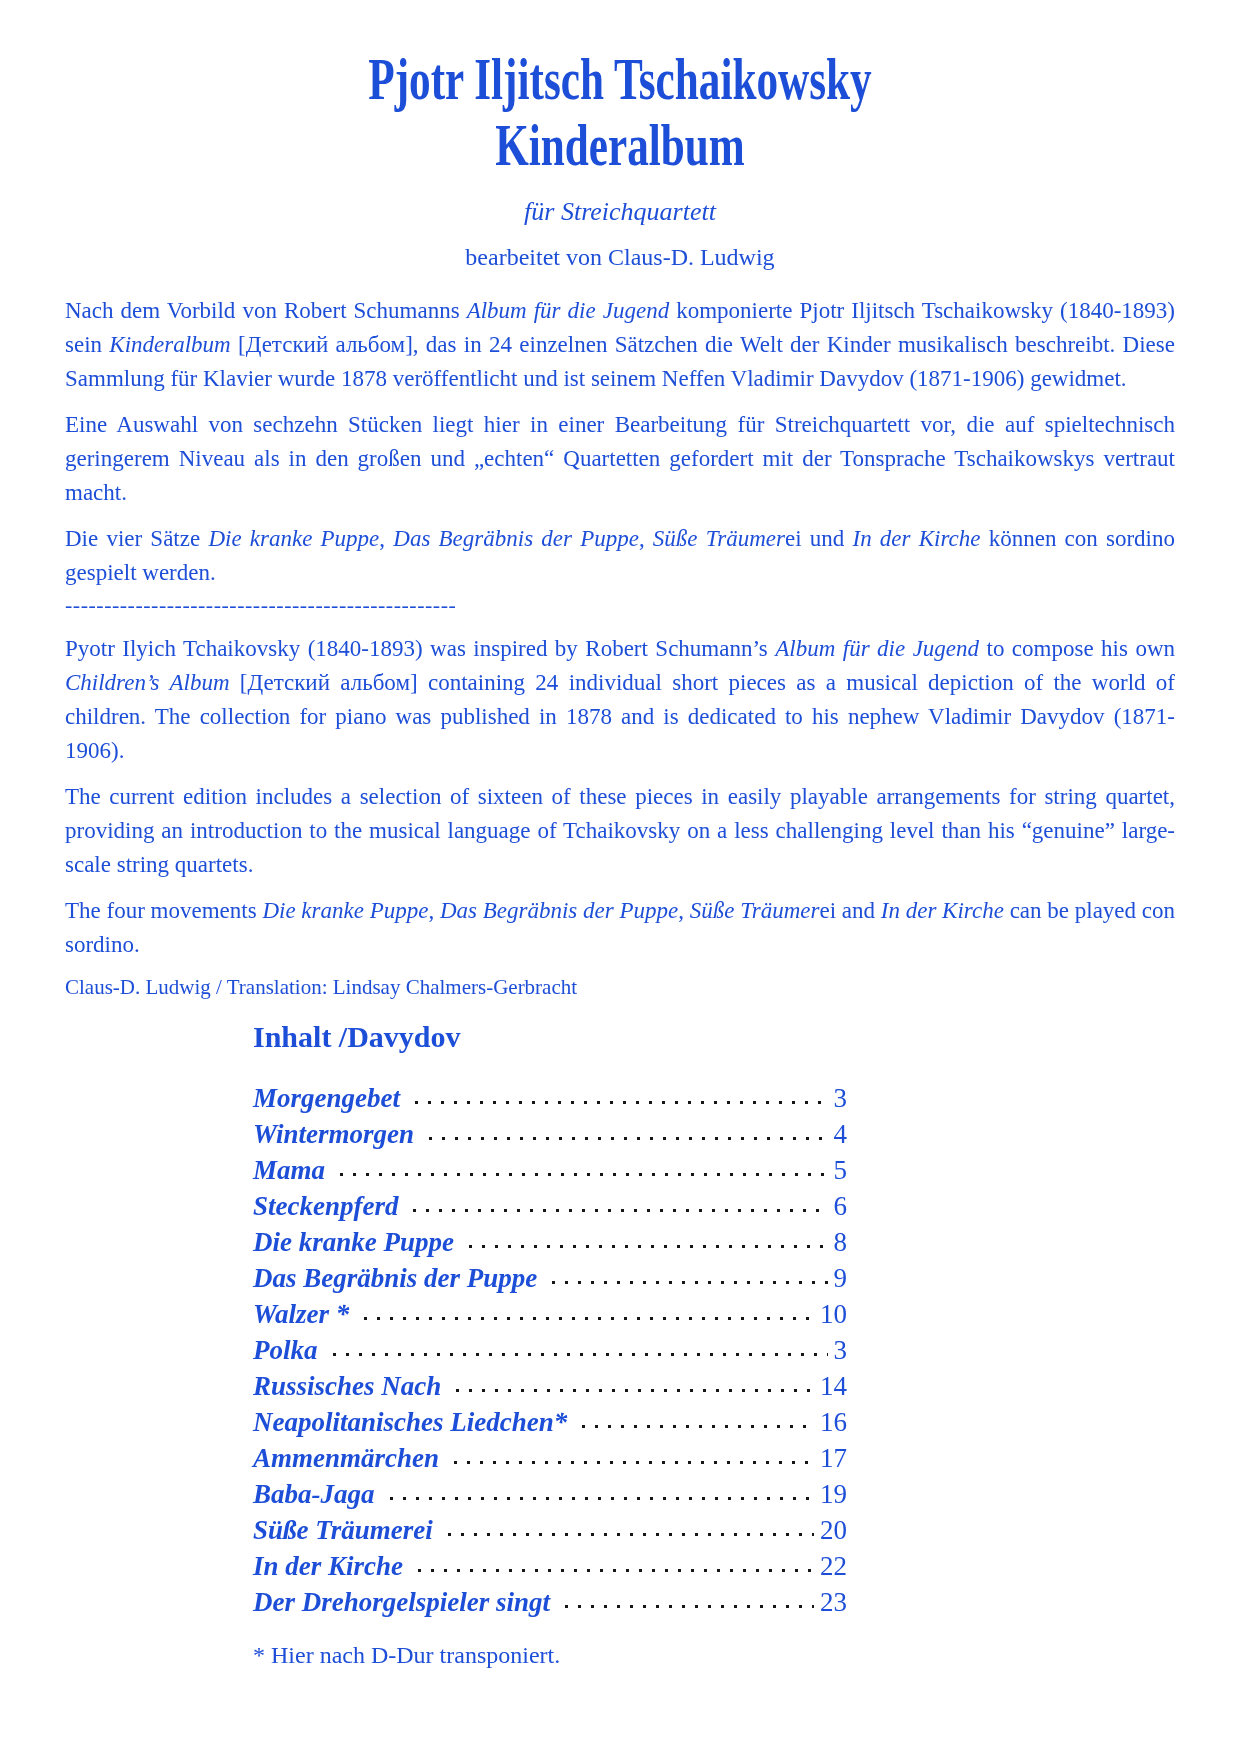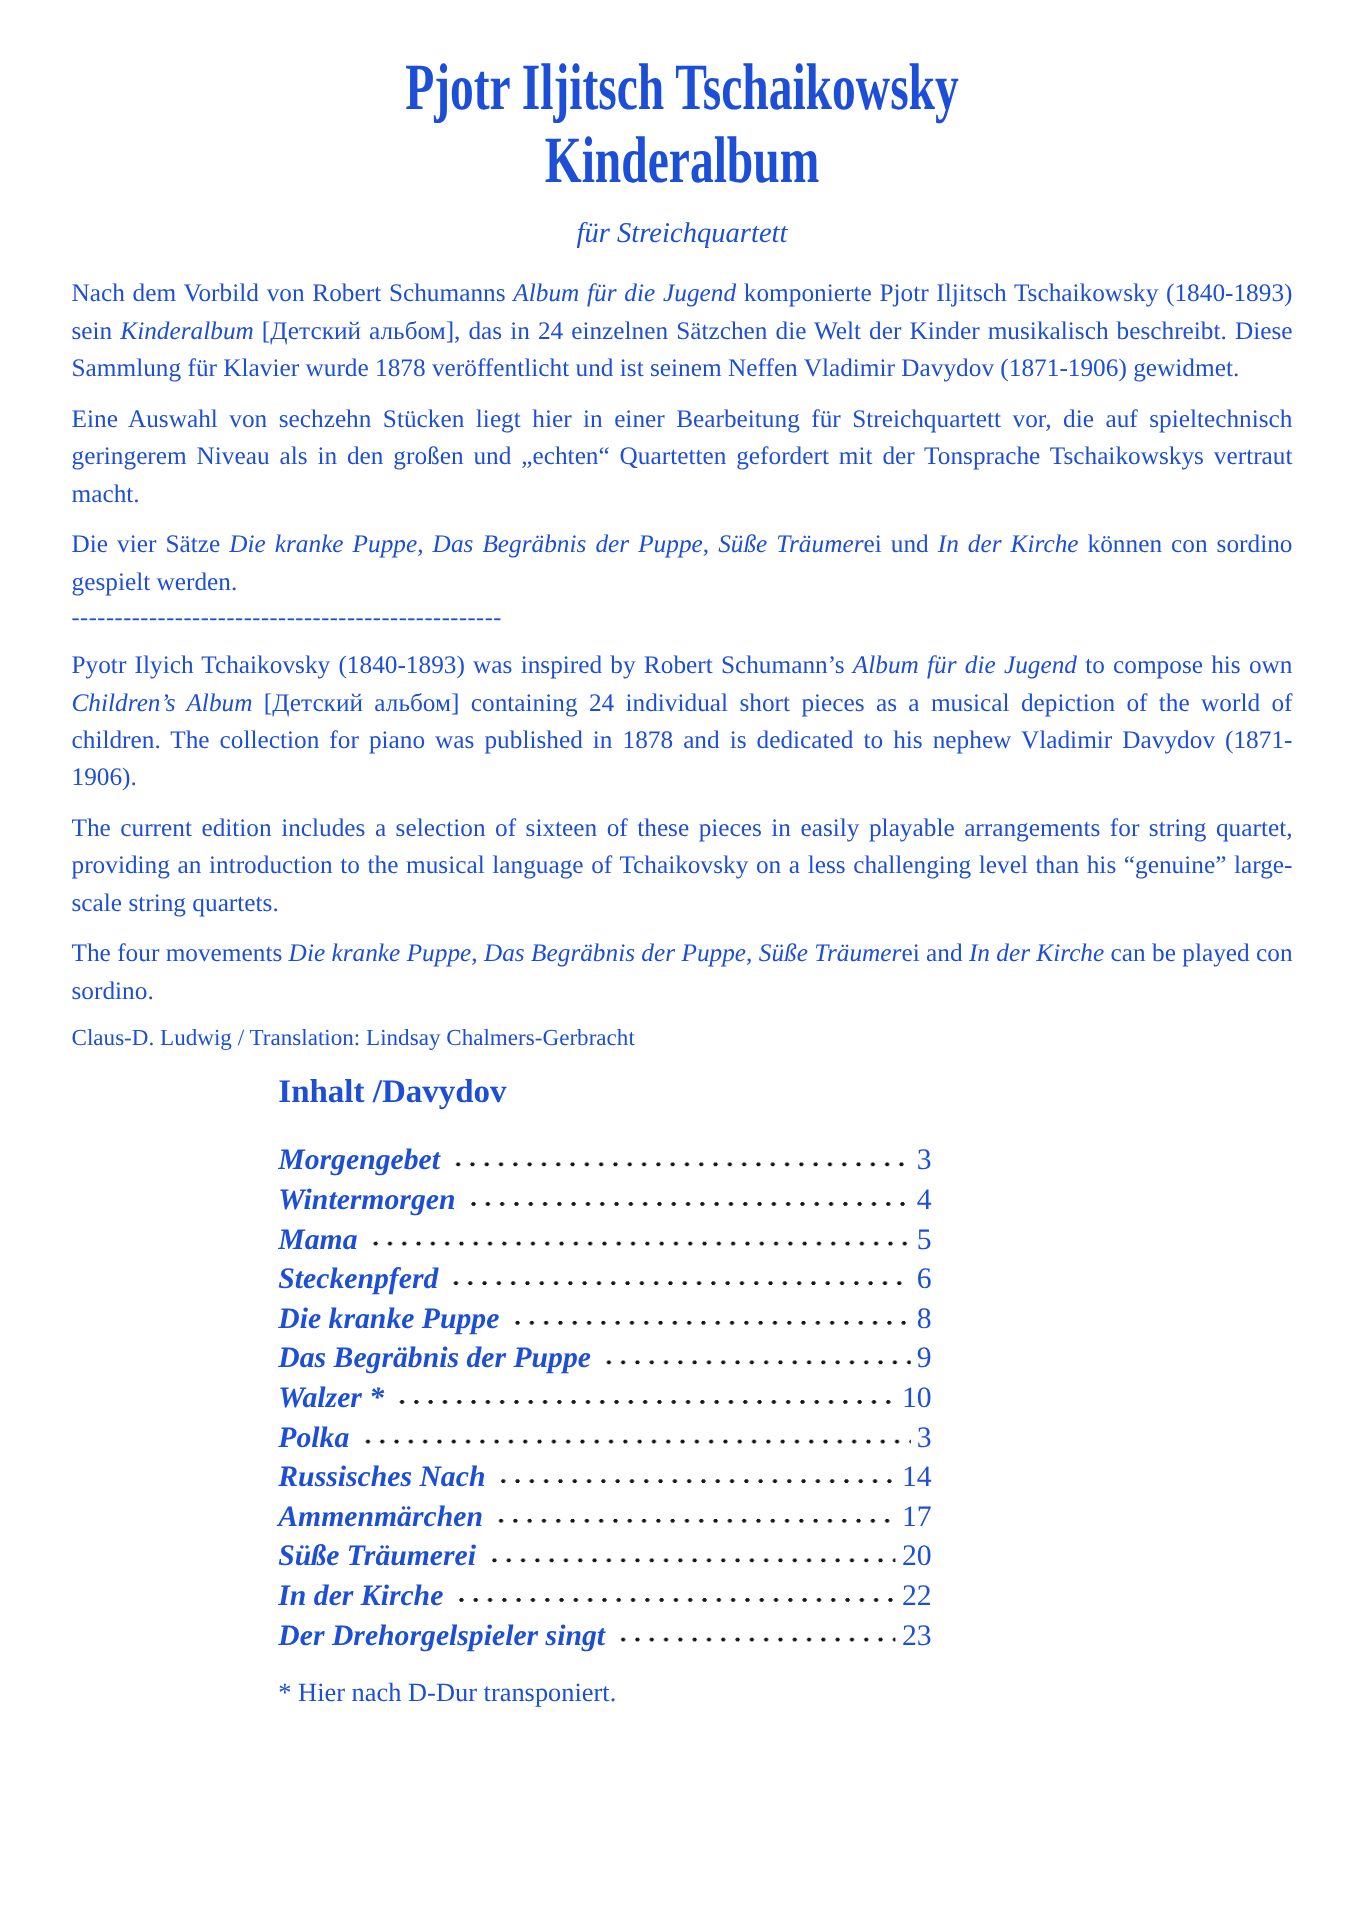--- a/index.html
+++ b/index.html
@@ -93,20 +93,21 @@
     line-height: 30px;
   }
 </style>
 </head>
 <body>
 
 <div class="page">
   <h1 class="composer">Pjotr Iljitsch Tschaikowsky</h1>
   <h1 class="work">Kinderalbum</h1>
   <div class="subtitle">für Streichquartett</div>
+  <div class="arranger">bearbeitet von Claus-D. Ludwig</div>
 
   <p class="body first"><span>Nach dem Vorbild von Robert Schumanns </span><i>Album für die Jugend</i><span> komponierte Pjotr Iljitsch Tschaikowsky (1840-1893) sein </span><i>Kinderalbum</i><span> [Детский альбом], das in 24 einzelnen Sätzchen die Welt der Kinder musikalisch beschreibt. Diese Sammlung für Klavier wurde 1878 veröffentlicht und ist seinem Neffen Vladimir Davydov (1871-1906) gewidmet.</span></p>
   <p class="body"><span>Eine Auswahl von sechzehn Stücken liegt hier in einer Bearbeitung für Streichquartett vor, die auf spieltechnisch geringerem Niveau als in den großen und „echten“ Quartetten gefordert mit der Tonsprache Tschaikowskys vertraut macht.</span></p>
   <p class="body"><span>Die vier Sätze </span><i>Die kranke Puppe</i><span>, </span><i>Das Begräbnis der Puppe</i><span>, </span><i>Süße Träumer</i><span>ei und </span><i>In der Kirche</i><span> können con sordino gespielt werden.</span></p>
 
   <div class="separator">--------------------------------------------------</div>
 
   <p class="body after-sep"><span>Pyotr Ilyich Tchaikovsky (1840-1893) was inspired by Robert Schumann’s </span><i>Album für die Jugend</i><span> to compose his own </span><i>Children’s Album</i><span> [Детский альбом] containing 24 individual short pieces as a musical depiction of the world of children. The collection for piano was published in 1878 and is dedicated to his nephew Vladimir Davydov (1871-1906).</span></p>
   <p class="body"><span>The current edition includes a selection of sixteen of these pieces in easily playable arrangements for string quartet, providing an introduction to the musical language of Tchaikovsky on a less challenging level than his “genuine” large-scale string quartets.</span></p>
   <p class="body"><span>The four movements </span><i>Die kranke Puppe</i><span>, </span><i>Das Begräbnis der Puppe</i><span>, </span><i>Süße Träumer</i><span>ei and </span><i>In der Kirche</i><span> can be played con sordino.</span></p>
@@ -154,23 +155,33 @@
         <span class="toc-title">Polka</span>
         <span class="toc-leader"></span>
         <span class="toc-page">3</span>
       </div>
       <div class="toc-row">
         <span class="toc-title">Russisches Nach</span>
         <span class="toc-leader"></span>
         <span class="toc-page">14</span>
       </div>
       <div class="toc-row">
+        <span class="toc-title">Neapolitanisches Liedchen*</span>
+        <span class="toc-leader"></span>
+        <span class="toc-page">16</span>
+      </div>
+      <div class="toc-row">
         <span class="toc-title">Ammenmärchen</span>
         <span class="toc-leader"></span>
         <span class="toc-page">17</span>
+      </div>
+      <div class="toc-row">
+        <span class="toc-title">Baba-Jaga</span>
+        <span class="toc-leader"></span>
+        <span class="toc-page">19</span>
       </div>
       <div class="toc-row">
         <span class="toc-title">Süße Träumerei</span>
         <span class="toc-leader"></span>
         <span class="toc-page">20</span>
       </div>
       <div class="toc-row">
         <span class="toc-title">In der Kirche</span>
         <span class="toc-leader"></span>
         <span class="toc-page">22</span>

